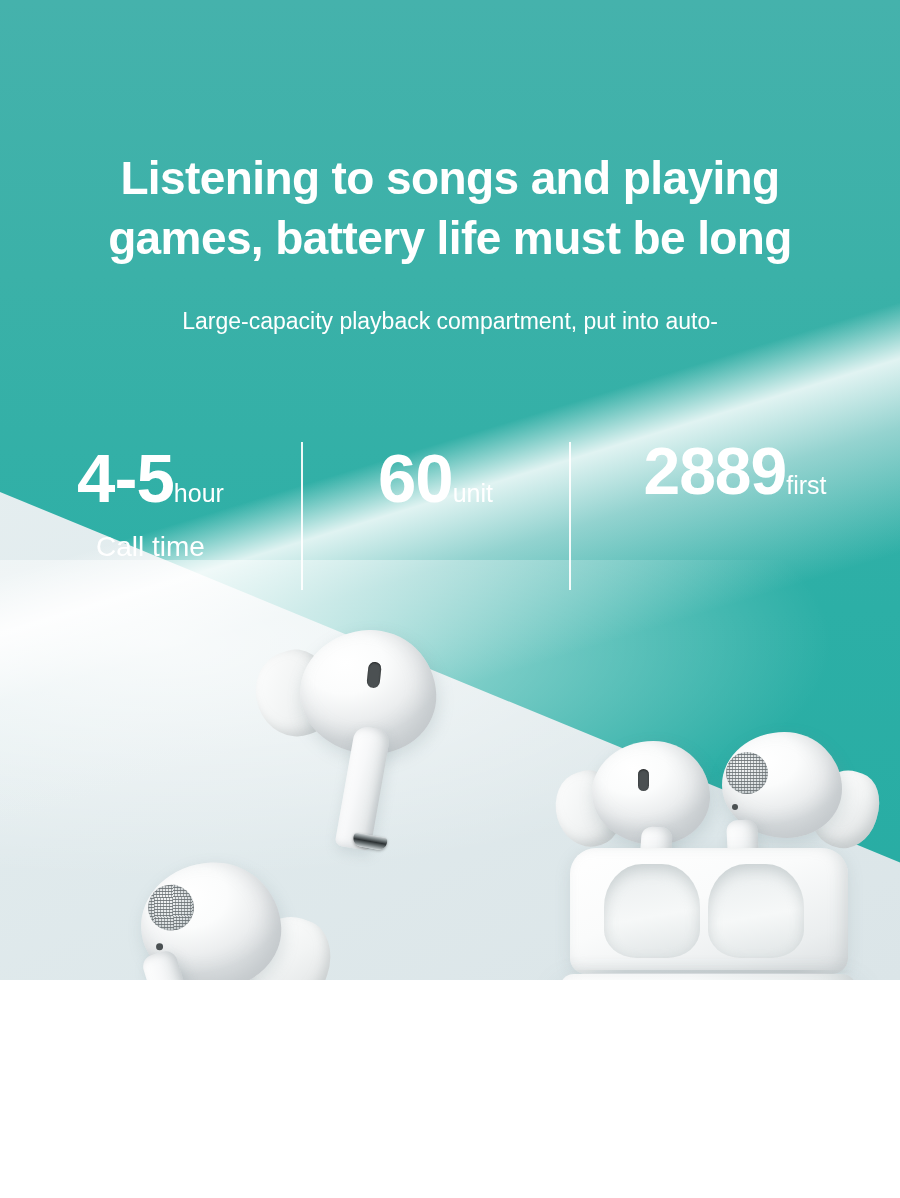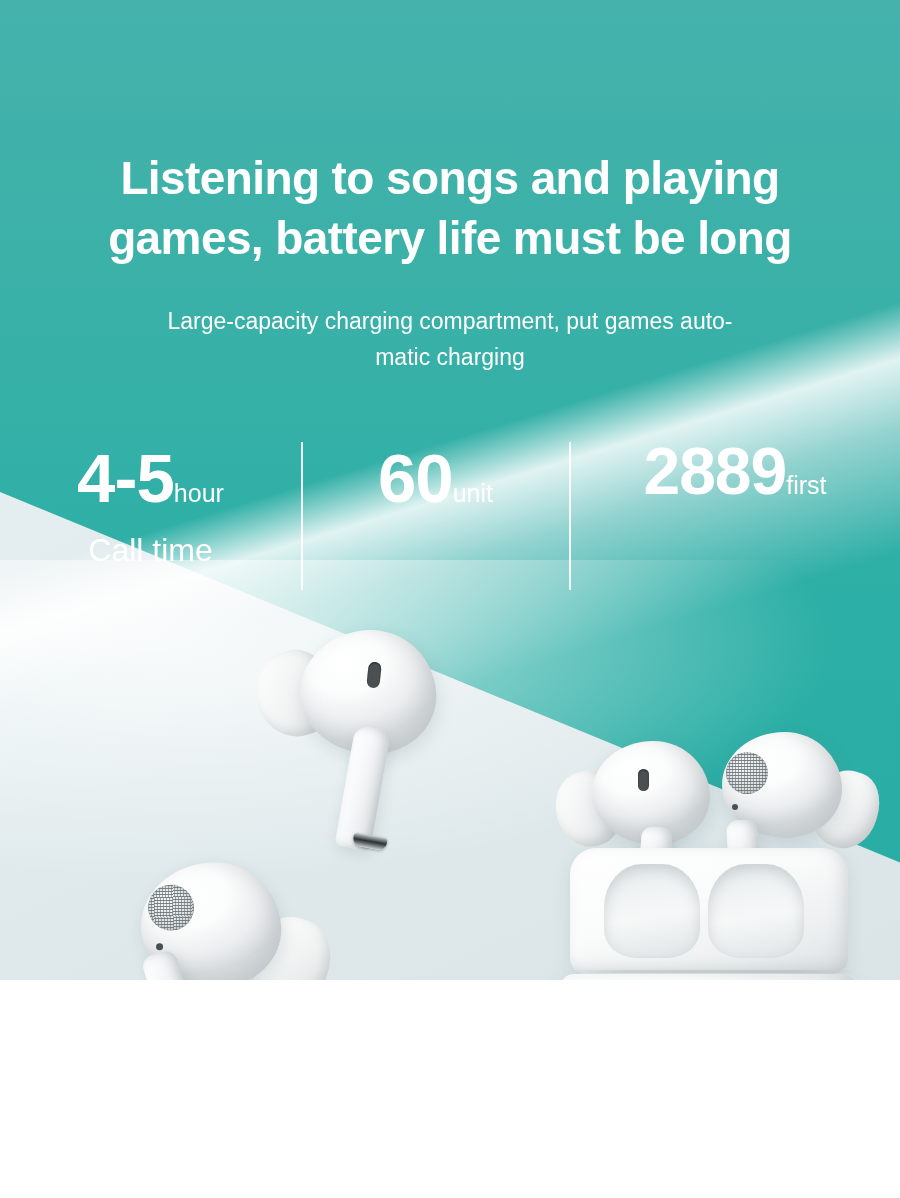--- a/index.html
+++ b/index.html
@@ -117,21 +117,21 @@
   .stat.s3 .stat-value { font-size: 66px; }
   .stat-unit {
     font-size: 25px;
     font-weight: 400;
     letter-spacing: 0;
     vertical-align: baseline;
   }
   .stat-label {
     display: block;
     margin-top: 16px;
-    font-size: 32px;
+    font-size: 28px;
     font-weight: 400;
     line-height: 1.32;
     white-space: pre-line;
   }
   .stat.s3 .stat-label { margin-top: 12px; }
 
   
   .bud { position: absolute; }
 
   .bud .tip {
@@ -222,22 +222,21 @@
   <div class="teal-plate"></div>
   <div class="diagonal-glow"></div>
   <div class="bottom-sheen"></div>
 
   <h1 class="headline">
     <span class="line">Listening to songs and playing</span>
     <span class="line">games, battery life must be long</span>
   </h1>
 
   <p class="subhead">
-    <span class="line">Large-capacity charging compartment, put games auto-</span>
-    <span class="line">matic charging</span>
+    <span class="line">Large-capacity playback compartment, put into auto-</span>
   </p>
 
   <div class="stats">
 
     <div class="stat s1">
       <span class="stat-value"><span>4-5</span><span class="stat-unit">hour</span></span>
       <span class="stat-label">Call time</span>
     </div>
 
     <div class="stat s2">

